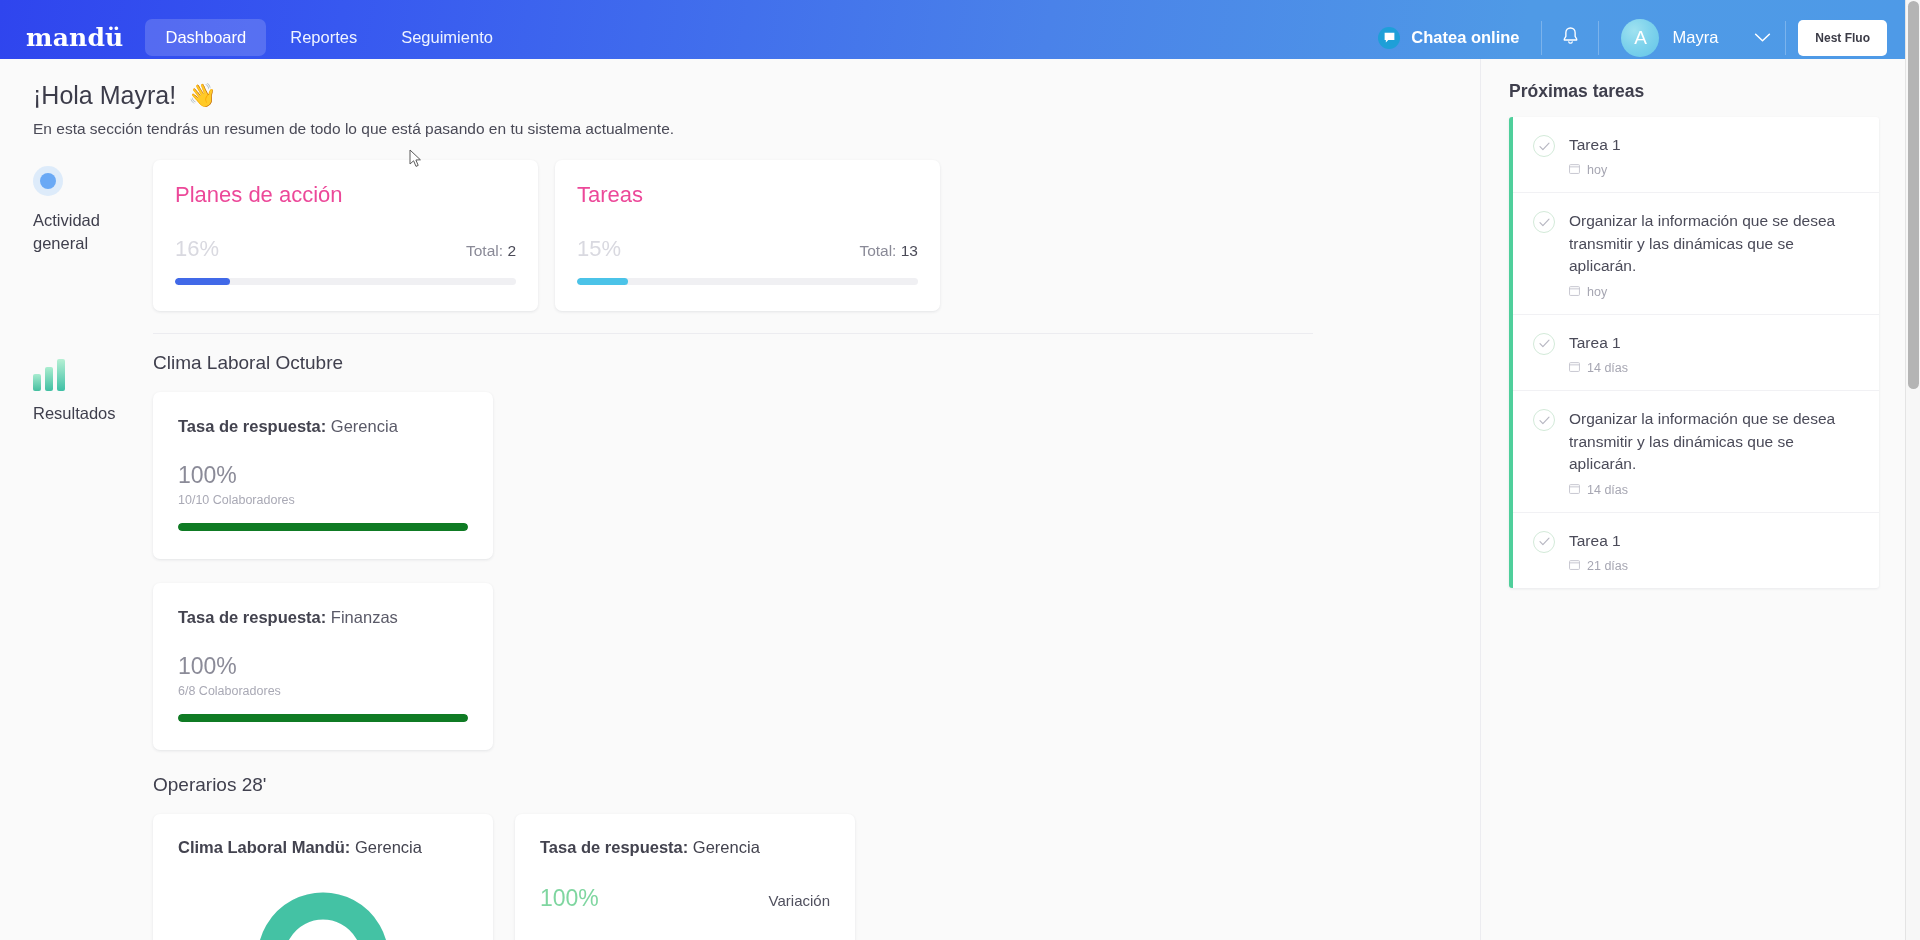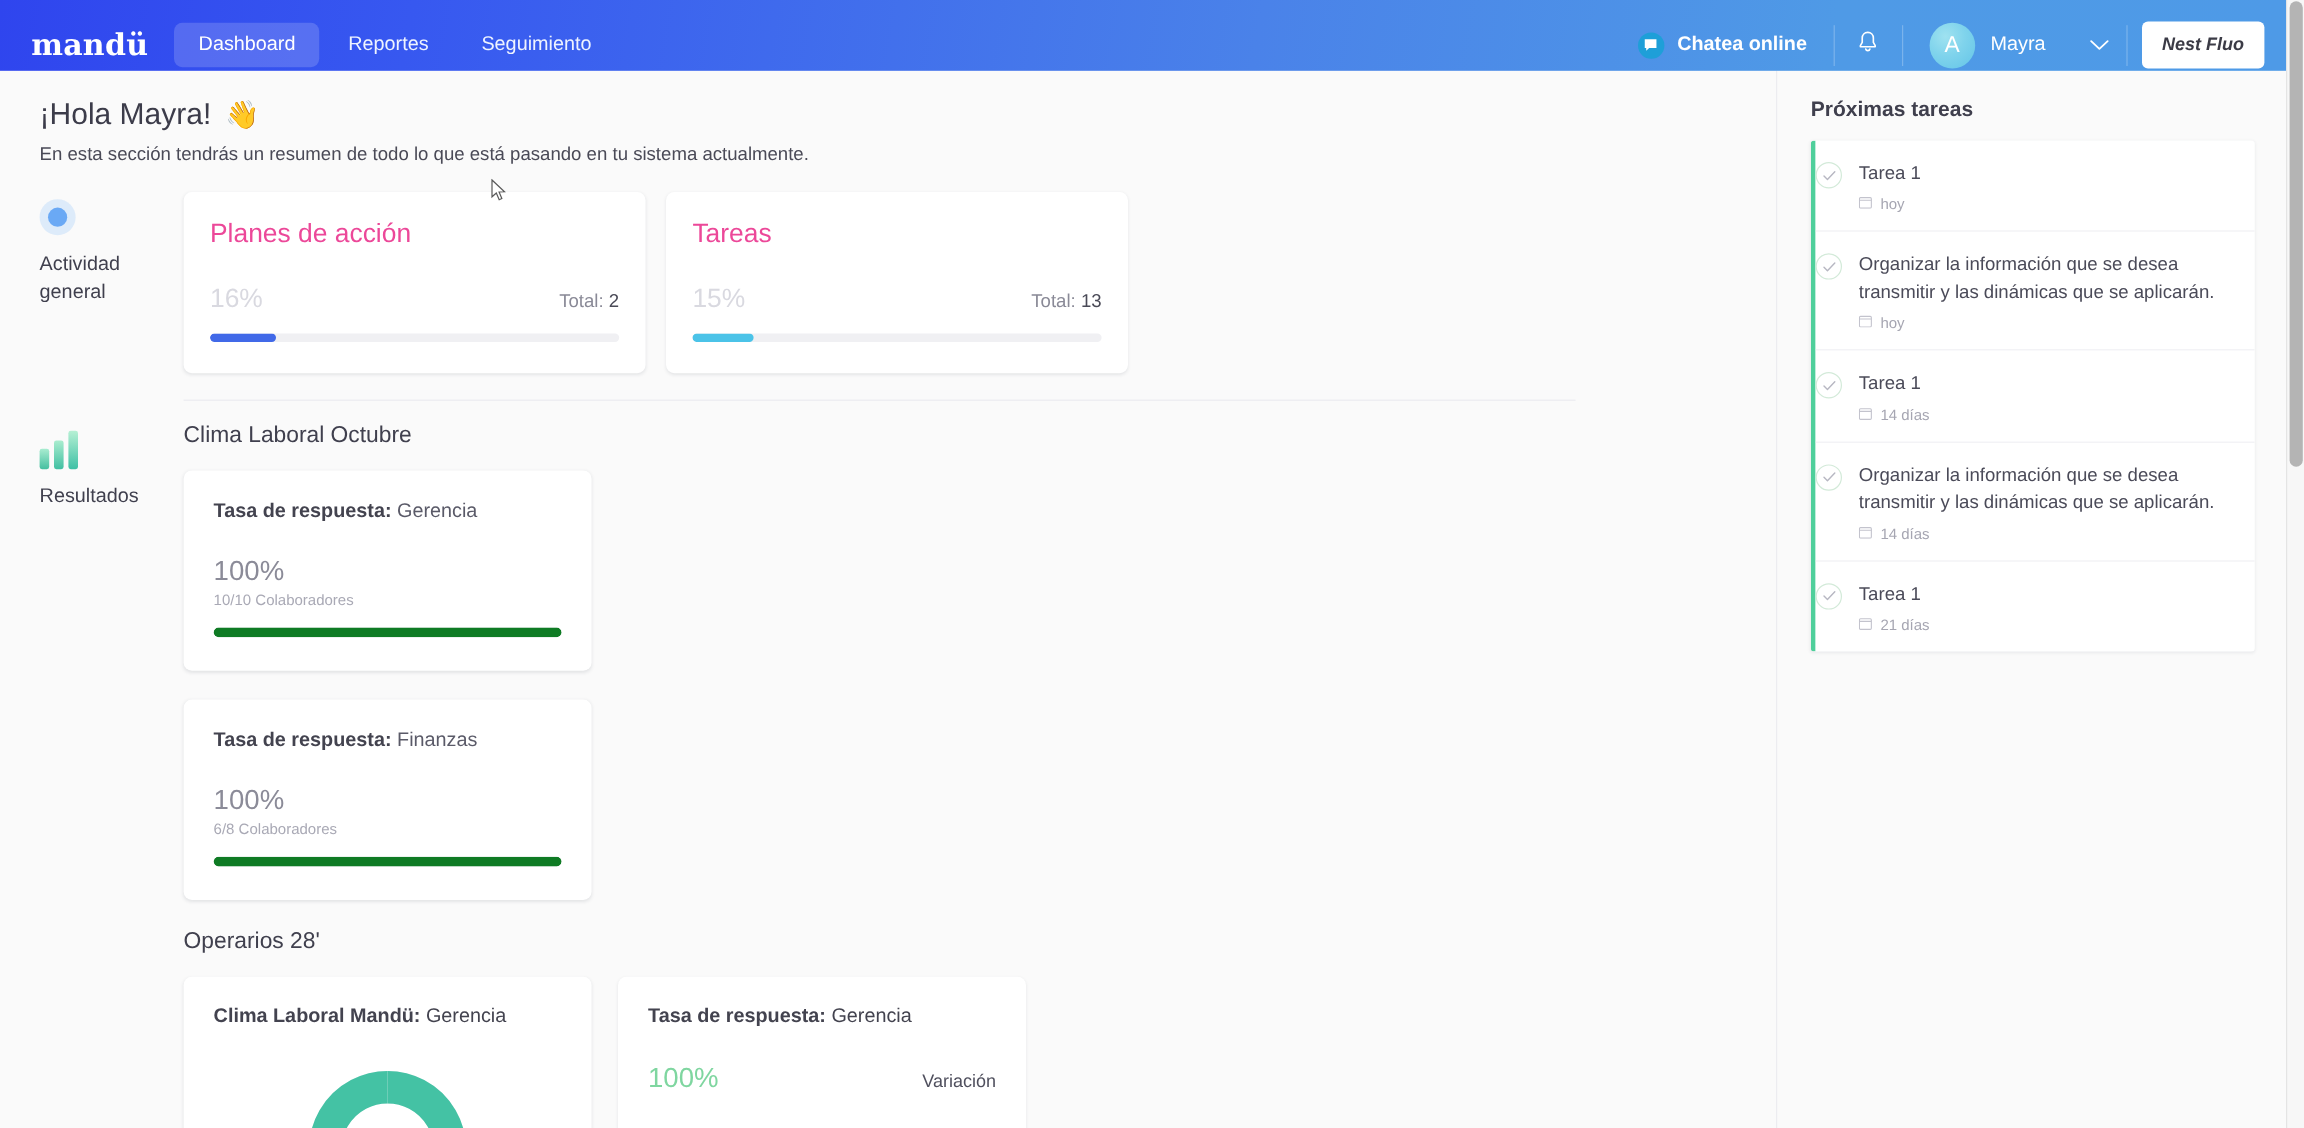--- a/index.html
+++ b/index.html
@@ -77,28 +77,27 @@
     width: 38px; height: 38px; border-radius: 50%;
     background: radial-gradient(circle at 35% 30%, #9fe2f0 0%, #7fd3ec 45%, #63c5e8 100%);
     display: flex; align-items: center; justify-content: center;
     font-size: 19px; color: #ffffff; font-weight: 400;
   }
   .user-name { font-size: 16.5px; color: #ffffff; }
   .chev { margin: 0 14px 0 20px; cursor: pointer; display:flex; }
   .brand-btn {
     background: #ffffff;
     color: #3b3b46;
-    font-size: 15px;
+    font-size: 12px;
     font-weight: 700;
     padding: 11px 17px;
     border-radius: 5px;
     margin-left: 12px;
     cursor: pointer;
     white-space: nowrap;
-    font-style: italic;
   }
 
   
   .page {
     display: flex;
     width: 1905px;
     height: 881px;
     background: #fafafa;
   }
   .content {
@@ -246,21 +245,21 @@
   }
   .task-list {
     background: #ffffff;
     border-left: 4px solid #4fcf9b;
     border-radius: 3px;
     box-shadow: 0 1px 3px rgba(30,40,60,0.08);
     overflow: hidden;
   }
   .task {
     display: flex; gap: 14px;
-    padding: 17px 18px 15px 0;
+    padding: 17px 18px 15px 20px;
     border-bottom: 1px solid #f1f1f4;
     cursor: pointer;
   }
   .task:last-child { border-bottom: none; }
   .check {
     flex: 0 0 22px;
     width: 22px; height: 22px; border-radius: 50%;
     border: 1.6px solid #d3ead9;
     display: flex; align-items: center; justify-content: center;
     margin-top: 1px;

